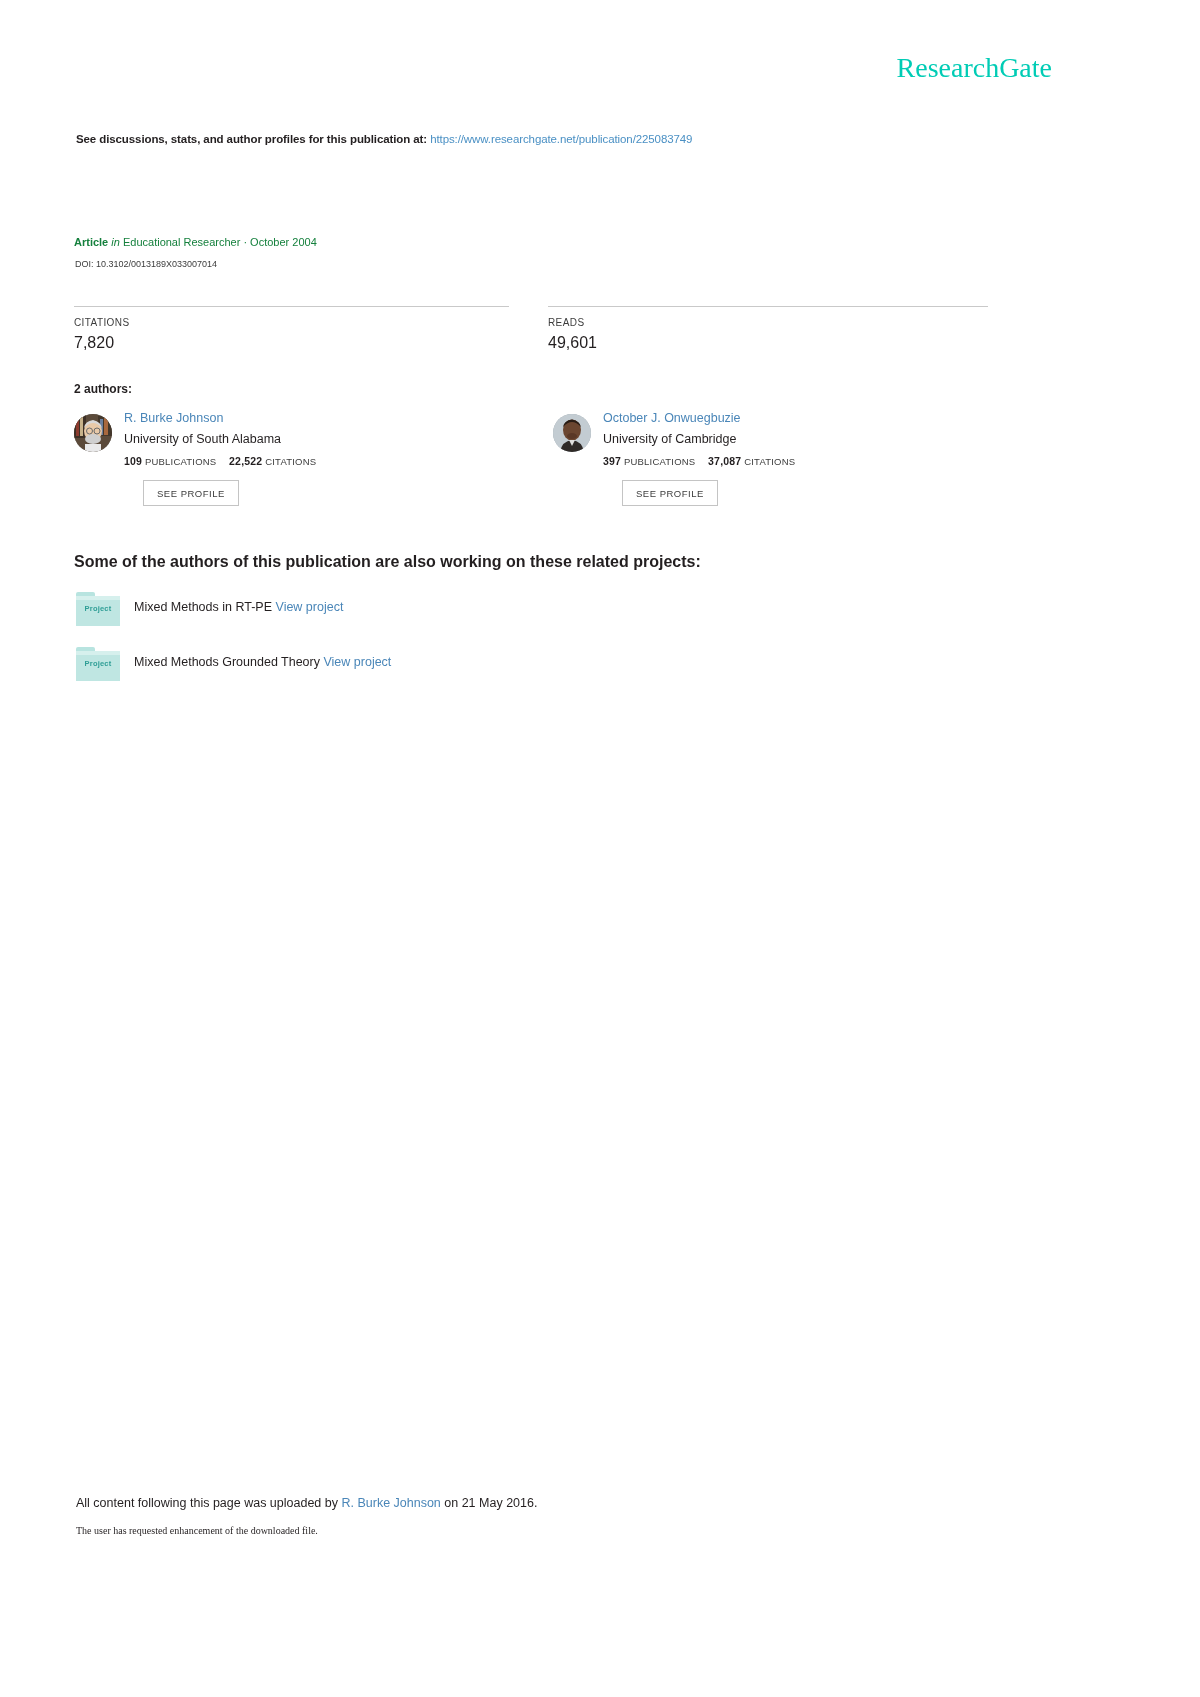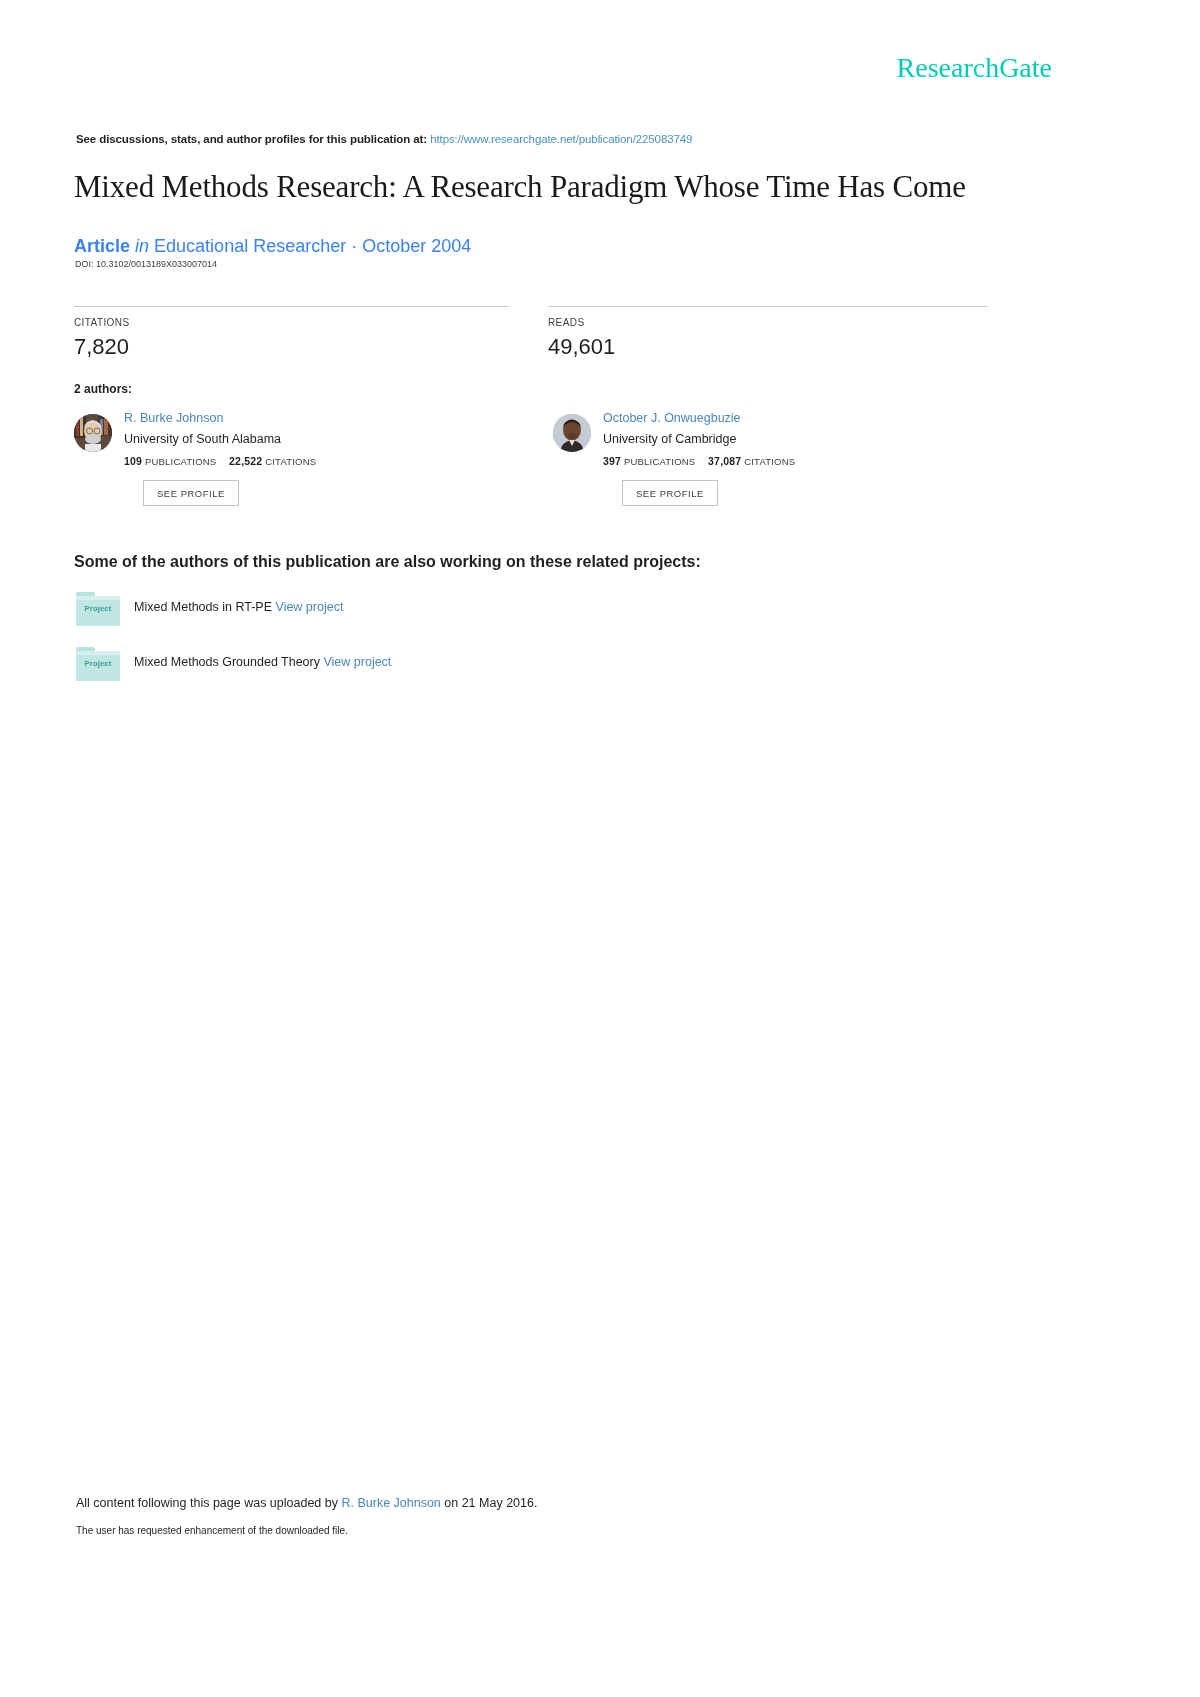--- a/index.html
+++ b/index.html
@@ -66,22 +66,22 @@
     line-height: 38px;
     color: #1a1a1a;
     letter-spacing: -0.2px;
   }
 
   
   .artline {
     position: absolute;
     left: 74px;
     top: 236px;
-    font-size: 18px;
-    color: #3b82f6;
+    font-size: 11px;
+    color: #15803d;
     white-space: nowrap;
   }
   .artline .bold { font-weight: bold; }
   .artline .ital { font-style: italic; }
 
   .doiline {
     position: absolute;
     left: 75px;
     top: 259px;
     font-size: 9px;
@@ -102,21 +102,21 @@
     background: #c9c9c9;
   }
   .stat .label {
     margin-top: 10px;
     font-size: 10px;
     letter-spacing: 0.4px;
     color: #3c3c3c;
   }
   .stat .value {
     margin-top: 6px;
-    font-size: 22px;
+    font-size: 16px;
     color: #231f20;
   }
 
   
   .authors-head {
     position: absolute;
     left: 74px;
     top: 382px;
     font-size: 12px;
     font-weight: bold;
@@ -259,35 +259,35 @@
   }
   .footer-upload a { color: #4a86b8; text-decoration: none; }
 
   .footer-note {
     position: absolute;
     left: 76px;
     top: 1525px;
     font-size: 10px;
     color: #231f20;
     white-space: nowrap;
+    font-family: Liberation Serif, serif;
   }
 </style>
 </head>
 <body>
 
 <div class="page">
 
   <div class="logo">ResearchGate</div>
 
   <div class="discuss">
     <span>See discussions, stats, and author profiles for this publication at:</span>
     <a class="url" href="#">https://www.researchgate.net/publication/225083749</a>
   </div>
 
-  <div class="title">Mixed Methods Research: A Research Paradigm Whose Time Has Come</div>
 
   <div class="artline">
     <span class="bold">Article</span>
     <span class="ital">in</span>
     <span>Educational Researcher · October 2004</span>
   </div>
   <div class="doiline">DOI: 10.3102/0013189X033007014</div>
 
   <div class="stat left">
     <div class="rule"></div>

